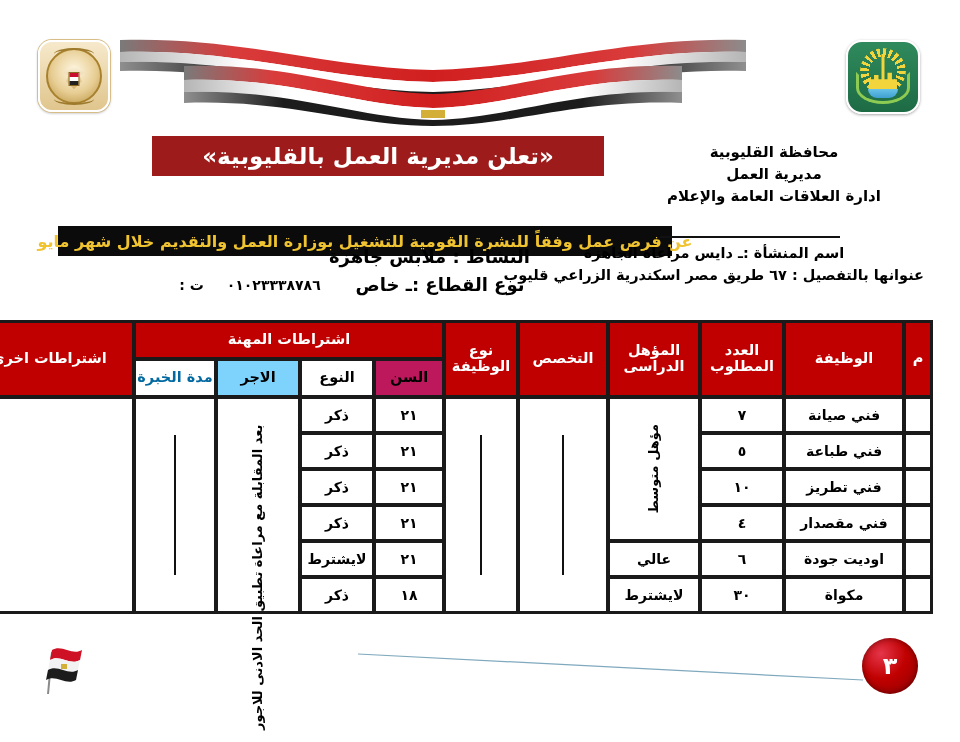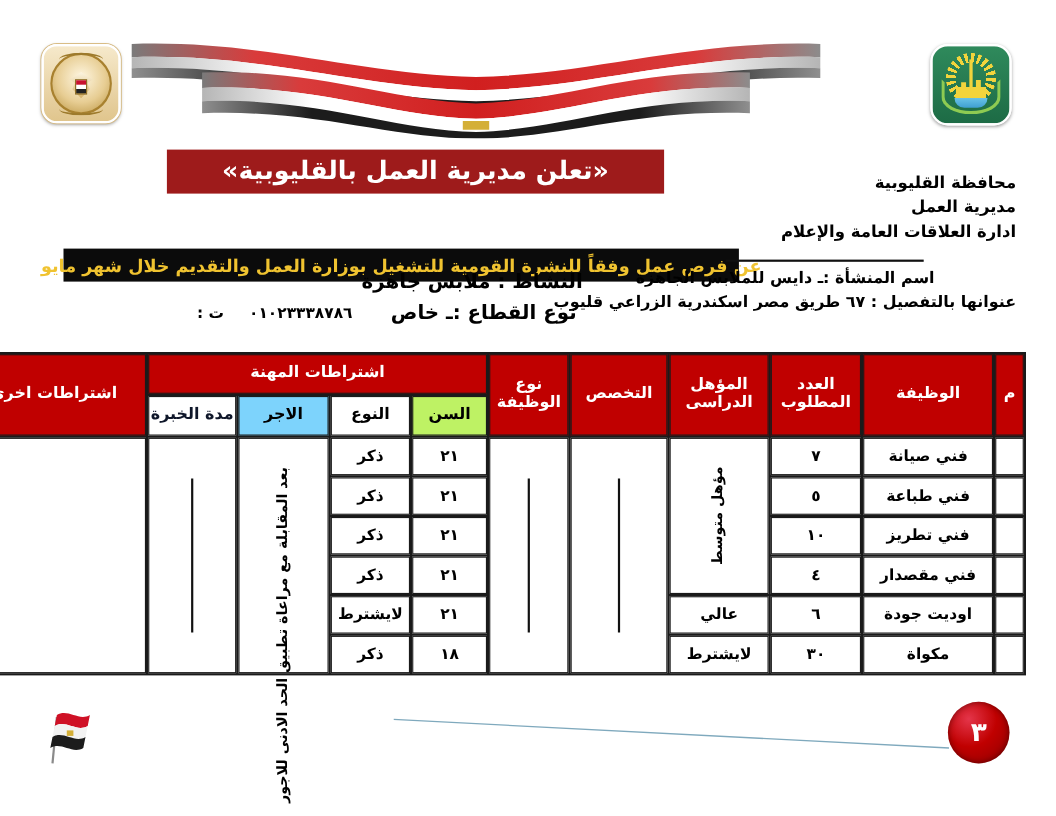--- a/index.html
+++ b/index.html
@@ -116,22 +116,22 @@
     position:absolute;left:58px;top:190px;width:614px;height:30px;
     background:#0b0b0b;
     display:flex;align-items:center;justify-content:center;margin-top:36px;
   }
   .banner-black span{
     color:#f0c330;font-weight:bold;font-size:16px;white-space:nowrap;
   }
 
   
   .info-right{
-    position:absolute;right:36px;top:156px;width:300px;
-    text-align:right;font-size:15px;font-weight:bold;line-height:1.45;
+    position:absolute;right:36px;top:142px;width:300px;
+    text-align:center;font-size:15px;font-weight:bold;line-height:1.45;
   }
   .info-right .line{display:block;}
   .rule{
     position:absolute;right:120px;top:236px;width:180px;height:0;
     border-top:2px solid #111;
   }
   .establishment{
     position:absolute;right:36px;top:243px;width:420px;
     text-align:center;font-size:14.5px;font-weight:bold;line-height:1.5;
   }
@@ -279,21 +279,21 @@
   </div>
 
   <div class="info-right">
     <span class="line">محافظة القليوبية</span>
     <span class="line">مديرية العمل</span>
     <span class="line">ادارة العلاقات العامة والإعلام</span>
   </div>
   <div class="rule"></div>
 
   <div class="establishment">
-    <span class="line">اسم المنشأة :ـ  دايس للملابس الجاهزة</span>
+    <span class="line">اسم المنشأة :ـ  دايس مراعاة الجاهزة</span>
     <span class="line">عنوانها بالتفصيل :   ٦٧ طريق مصر اسكندرية الزراعي قليوب</span>
   </div>
 
   <div class="info-left">
     <span class="line">النشاط : ملابس جاهزة</span>
     <span class="line">نوع القطاع :ـ   خاص</span>
   </div>
 
   <div class="phone">
     <span>٠١٠٢٣٣٣٨٧٨٦</span>
@@ -329,24 +329,24 @@
           </th>
           <th rowspan="2" class="tall">التخصص</th>
           <th rowspan="2" class="tall">
             <span>نوع</span><br>
             <span>الوظيفة</span>
           </th>
           <th colspan="4">اشتراطات المهنة</th>
           <th rowspan="2" class="tall">اشتراطات اخري</th>
         </tr>
         <tr>
-          <th style="background:#bef264;color:#000">السن</th>
+          <th style="background:#be185d;color:#000">السن</th>
           <th style="background:#fff;color:#000">النوع</th>
           <th style="background:#7dd3fc;color:#000">الاجر</th>
-          <th style="background:#fff;color:#0f172a">مدة الخبرة</th>
+          <th style="background:#fff;color:#0369a1">مدة الخبرة</th>
         </tr>
       </thead>
       <tbody>
 
         <tr>
           <td class="idx row-cell">١</td>
           <td class="row-cell">فني صيانة</td>
           <td class="row-cell">٧</td>
           <td rowspan="4">
             <div class="vert-wrap">

